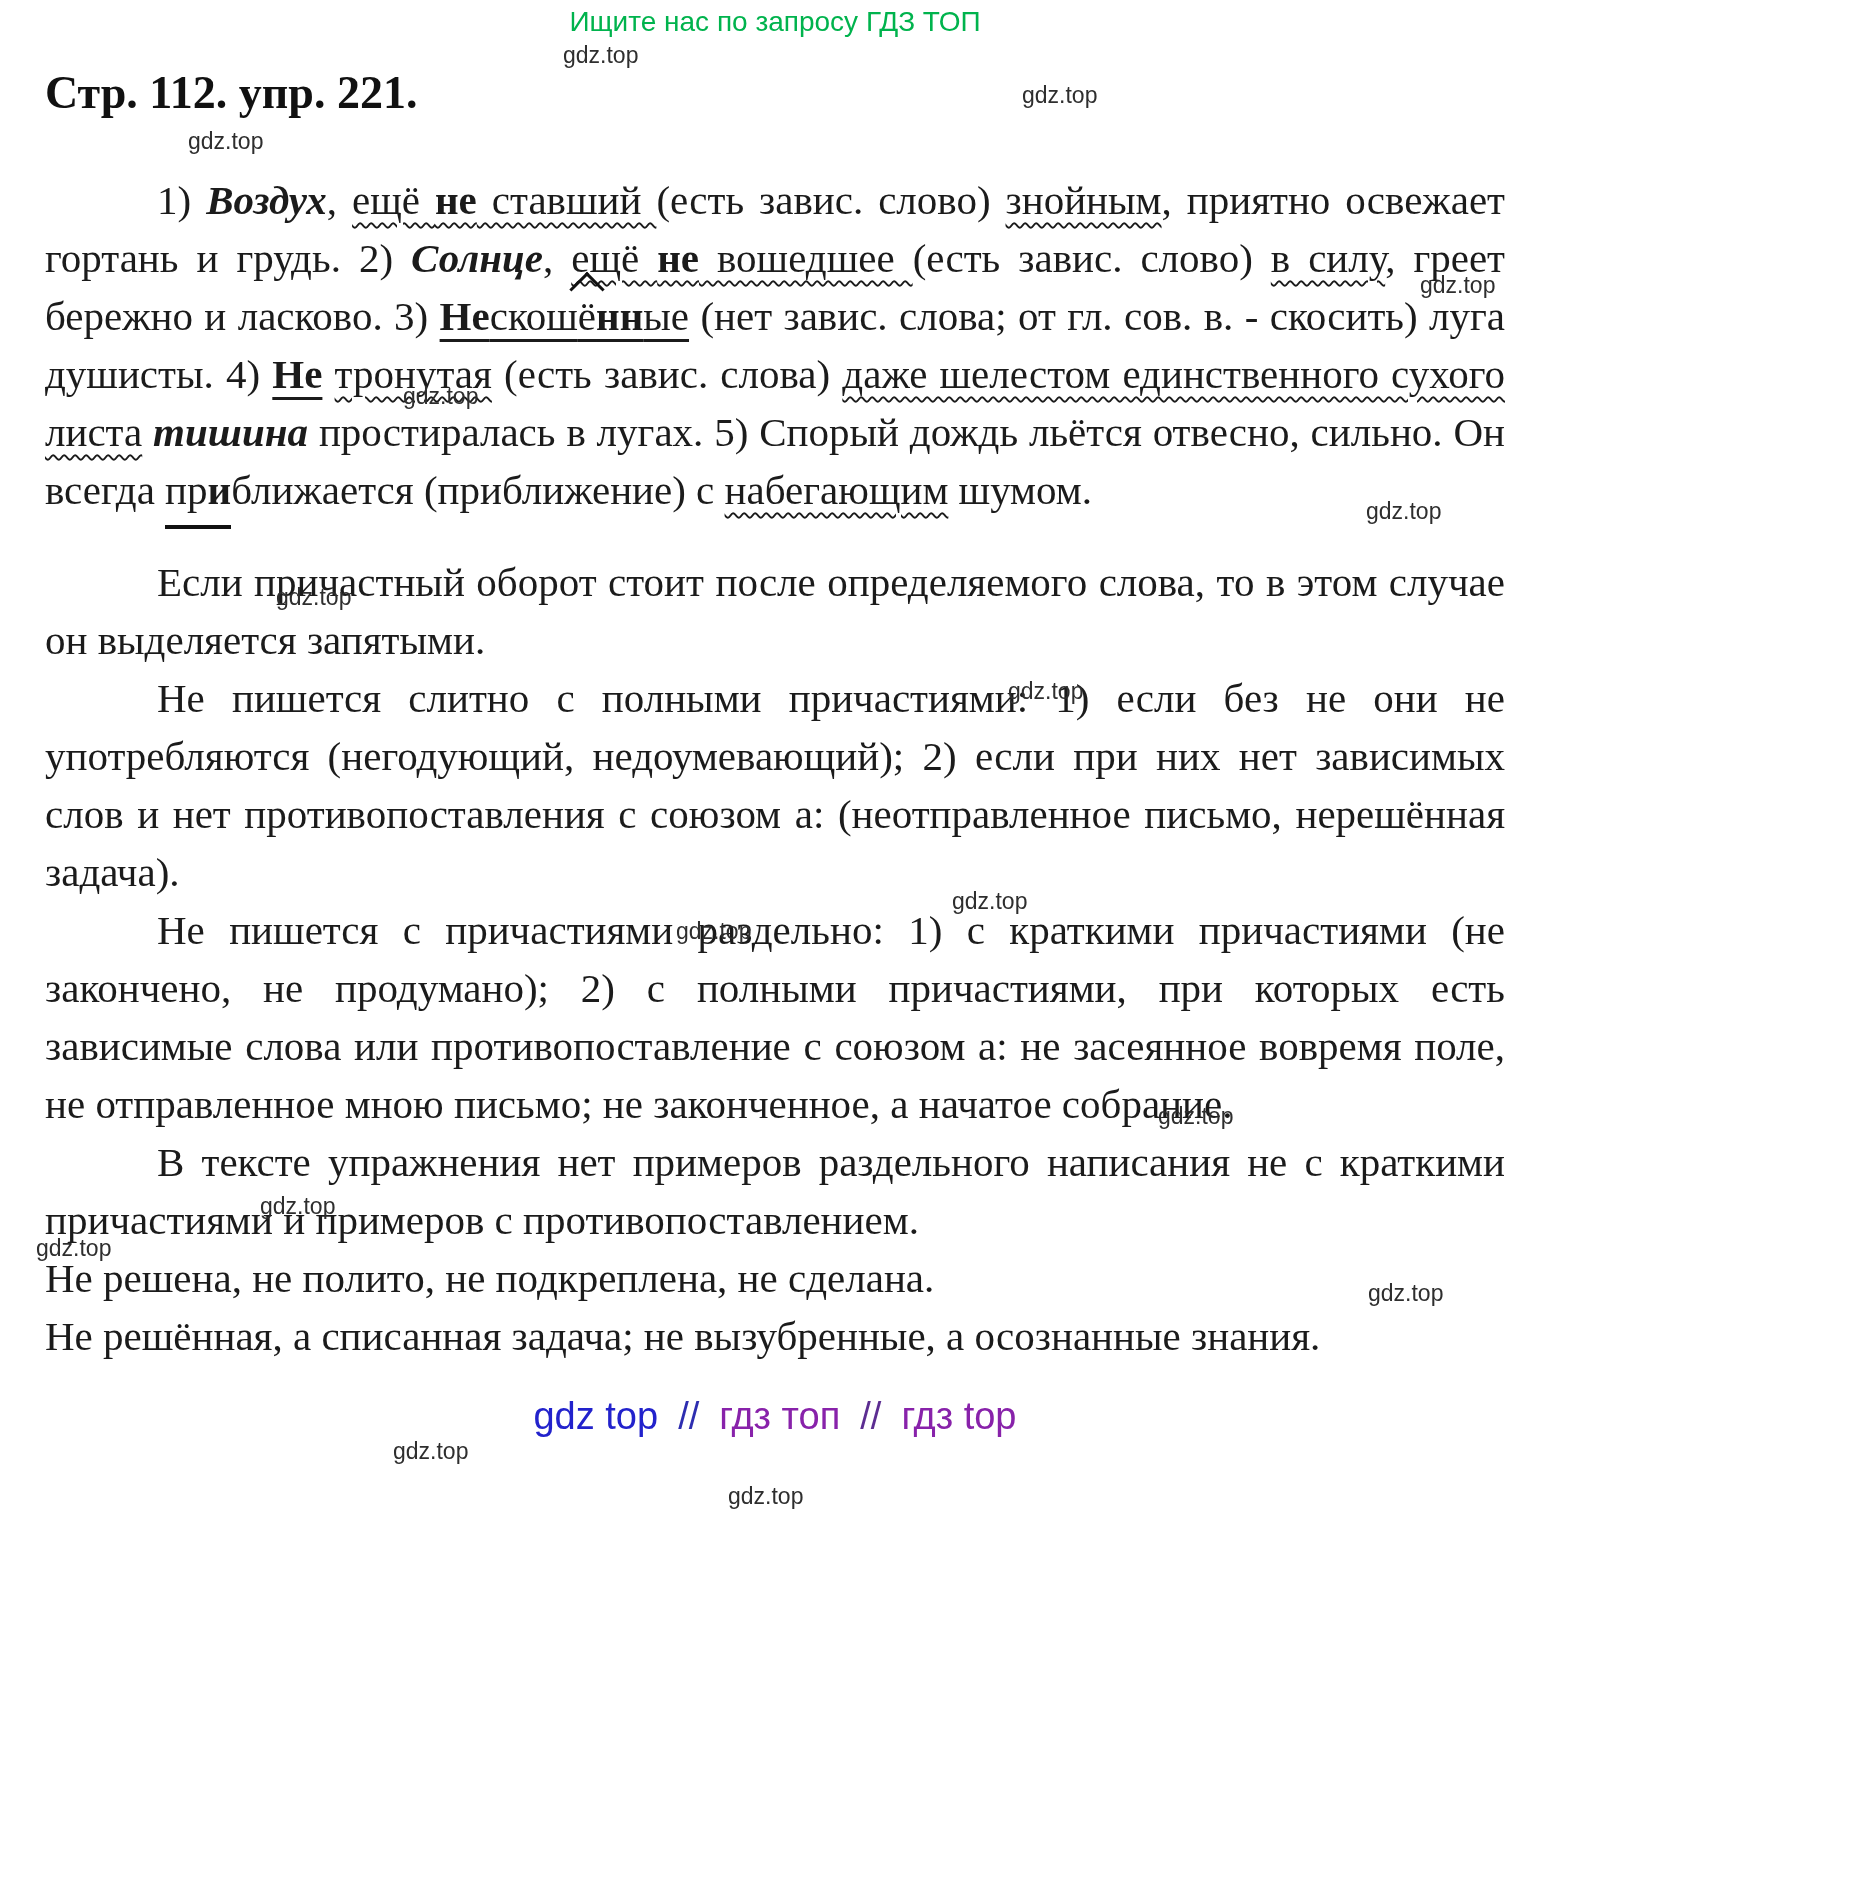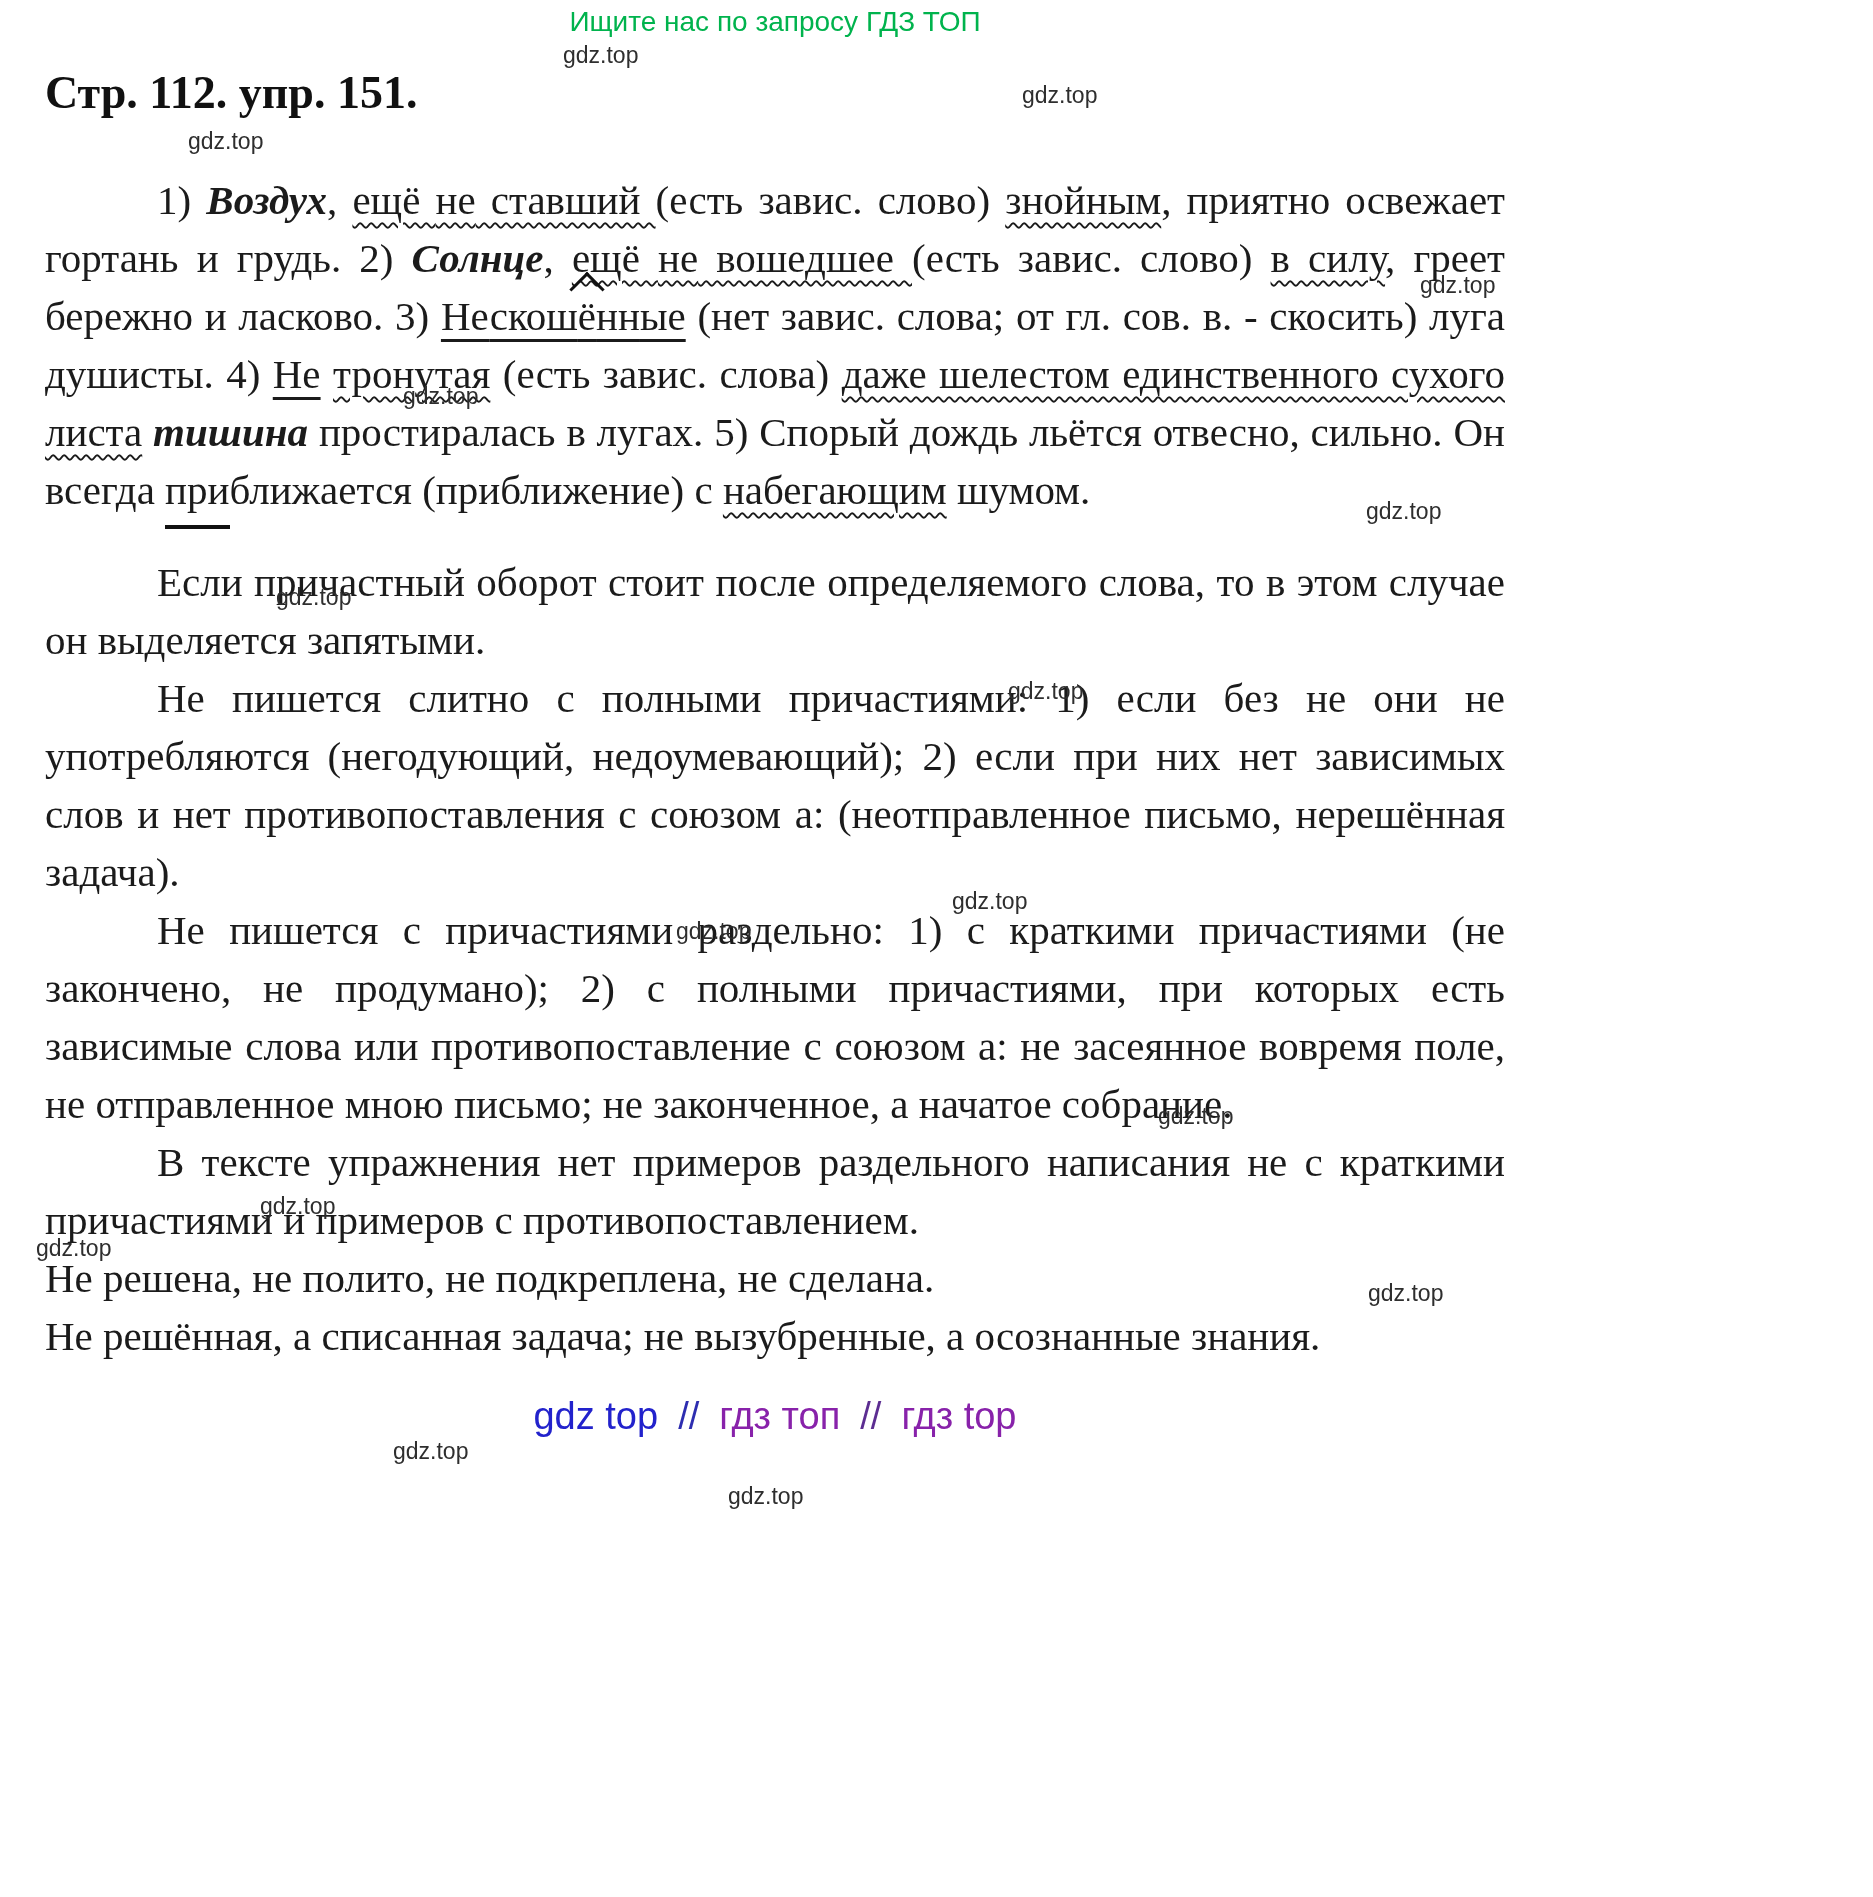--- a/index.html
+++ b/index.html
@@ -46,21 +46,21 @@
     font-size: 41px;
     line-height: 58px;
     margin: 0;
     text-align: justify;
     color: #1b1b1b;
   }
   p.indent { text-indent: 112px; }
   p.mt { margin-top: 34px; }
 
   .i { font-style: italic; font-weight: bold; }
-  .b { font-weight: normal; }
+  .b { font-weight: bold; }
   .wavy {
     text-decoration-line: underline;
     text-decoration-style: wavy;
     text-decoration-thickness: 2px;
     text-underline-offset: 8px;
     text-decoration-color: #1b1b1b;
   }
   .u {
     text-decoration-line: underline;
     text-decoration-style: solid;
@@ -105,21 +105,21 @@
   .f-sep2 { color: #5c2d91; }
 </style>
 </head>
 <body>
 
 <div class="page">
 
   <div class="content">
     <div class="green-header">Ищите нас по запросу ГДЗ ТОП</div>
 
-    <h1 class="title">Стр. 112. упр. 151.</h1>
+    <h1 class="title">Стр. 112. упр. 221.</h1>
 
     <div class="body-text">
       <p class="para indent"><span>1) </span><span class="i">Воздух</span><span>, </span><span class="wavy">ещё </span><span class="b wavy">не</span><span class="wavy"> ставший </span><span>(есть завис. слово) </span><span class="wavy">знойным</span><span>, приятно освежает гортань и грудь. 2) </span><span class="i">Солнце</span><span>, </span><span class="wavy">ещё </span><span class="b wavy">не</span><span class="wavy"> вошедшее </span><span>(есть завис. слово) </span><span class="wavy">в силу</span><span>, греет бережно и ласково. 3) </span><span class="b u">Не</span><span class="u">скош</span><span class="u caret">ё</span><span class="b u">нн</span><span class="u">ые</span><span> (нет завис. слова; от гл. сов. в. - скосить) луга душисты. 4) </span><span class="b u">Не</span><span> </span><span class="wavy">тронутая</span><span> (есть завис. слова) </span><span class="wavy">даже шелестом единственного сухого листа</span><span> </span><span class="i">тишина</span><span> простиралась в лугах. 5) Спорый дождь льётся отвесно, сильно. Он всегда </span><span class="prefix">пр</span><span class="prefix b">и</span><span>ближается (приближение) с </span><span class="wavy">набегающим</span><span> шумом.</span></p>
       <p class="para indent mt"><span>Если причастный оборот стоит после определяемого слова, то в этом случае он выделяется запятыми.</span></p>
       <p class="para indent"><span>Не пишется слитно с полными причастиями: 1) если без не они не употребляются (негодующий, недоумевающий); 2) если при них нет зависимых слов и нет противопоставления с союзом а: (неотправленное письмо, нерешённая задача).</span></p>
       <p class="para indent"><span>Не пишется с причастиями раздельно: 1) с краткими причастиями (не закончено, не продумано); 2) с полными причастиями, при которых есть зависимые слова или противопоставление с союзом а: не засеянное вовремя поле, не отправленное мною письмо; не законченное, а начатое собрание.</span></p>
       <p class="para indent"><span>В тексте упражнения нет примеров раздельного написания не с краткими причастиями и примеров с противопоставлением.</span></p>
       <p class="para"><span>Не решена, не полито, не подкреплена, не сделана.</span></p>
       <p class="para"><span>Не решённая, а списанная задача; не вызубренные, а осознанные знания.</span></p>
     </div>

